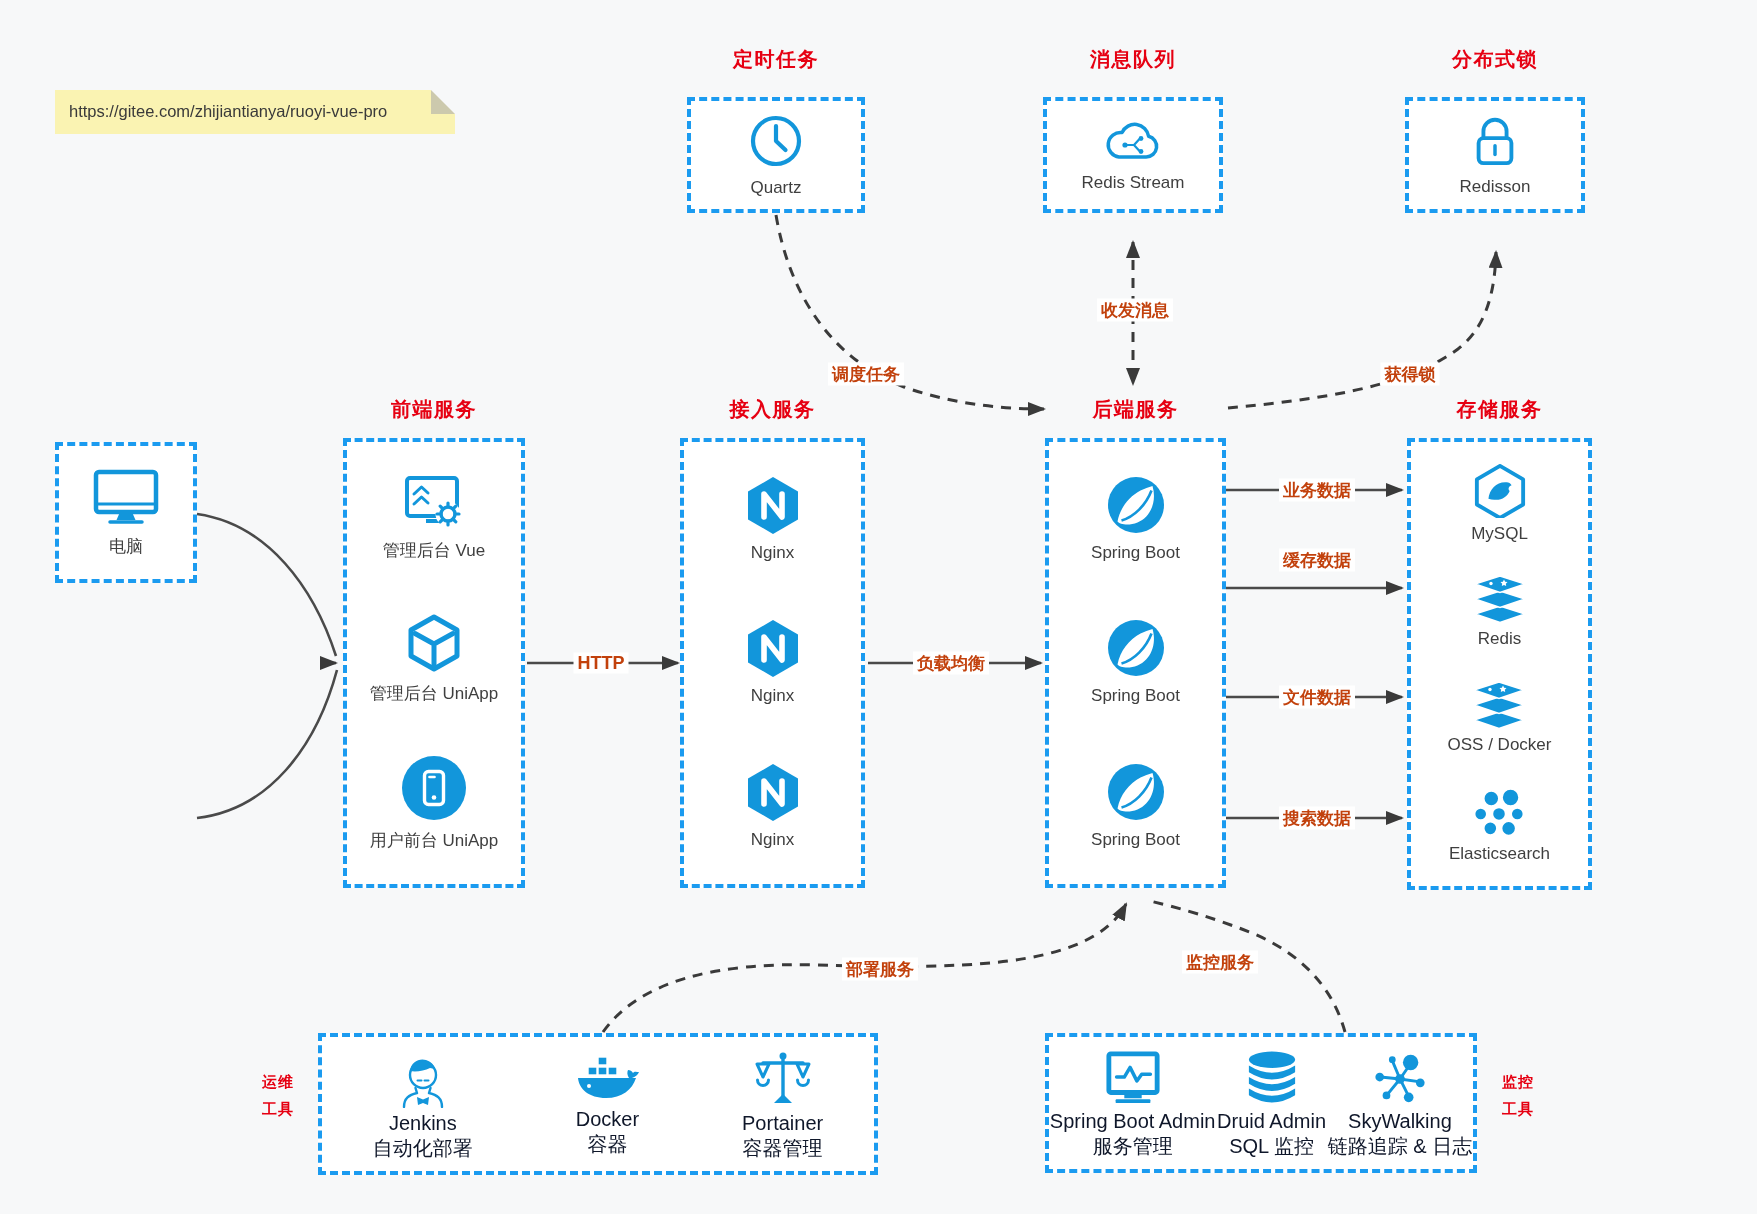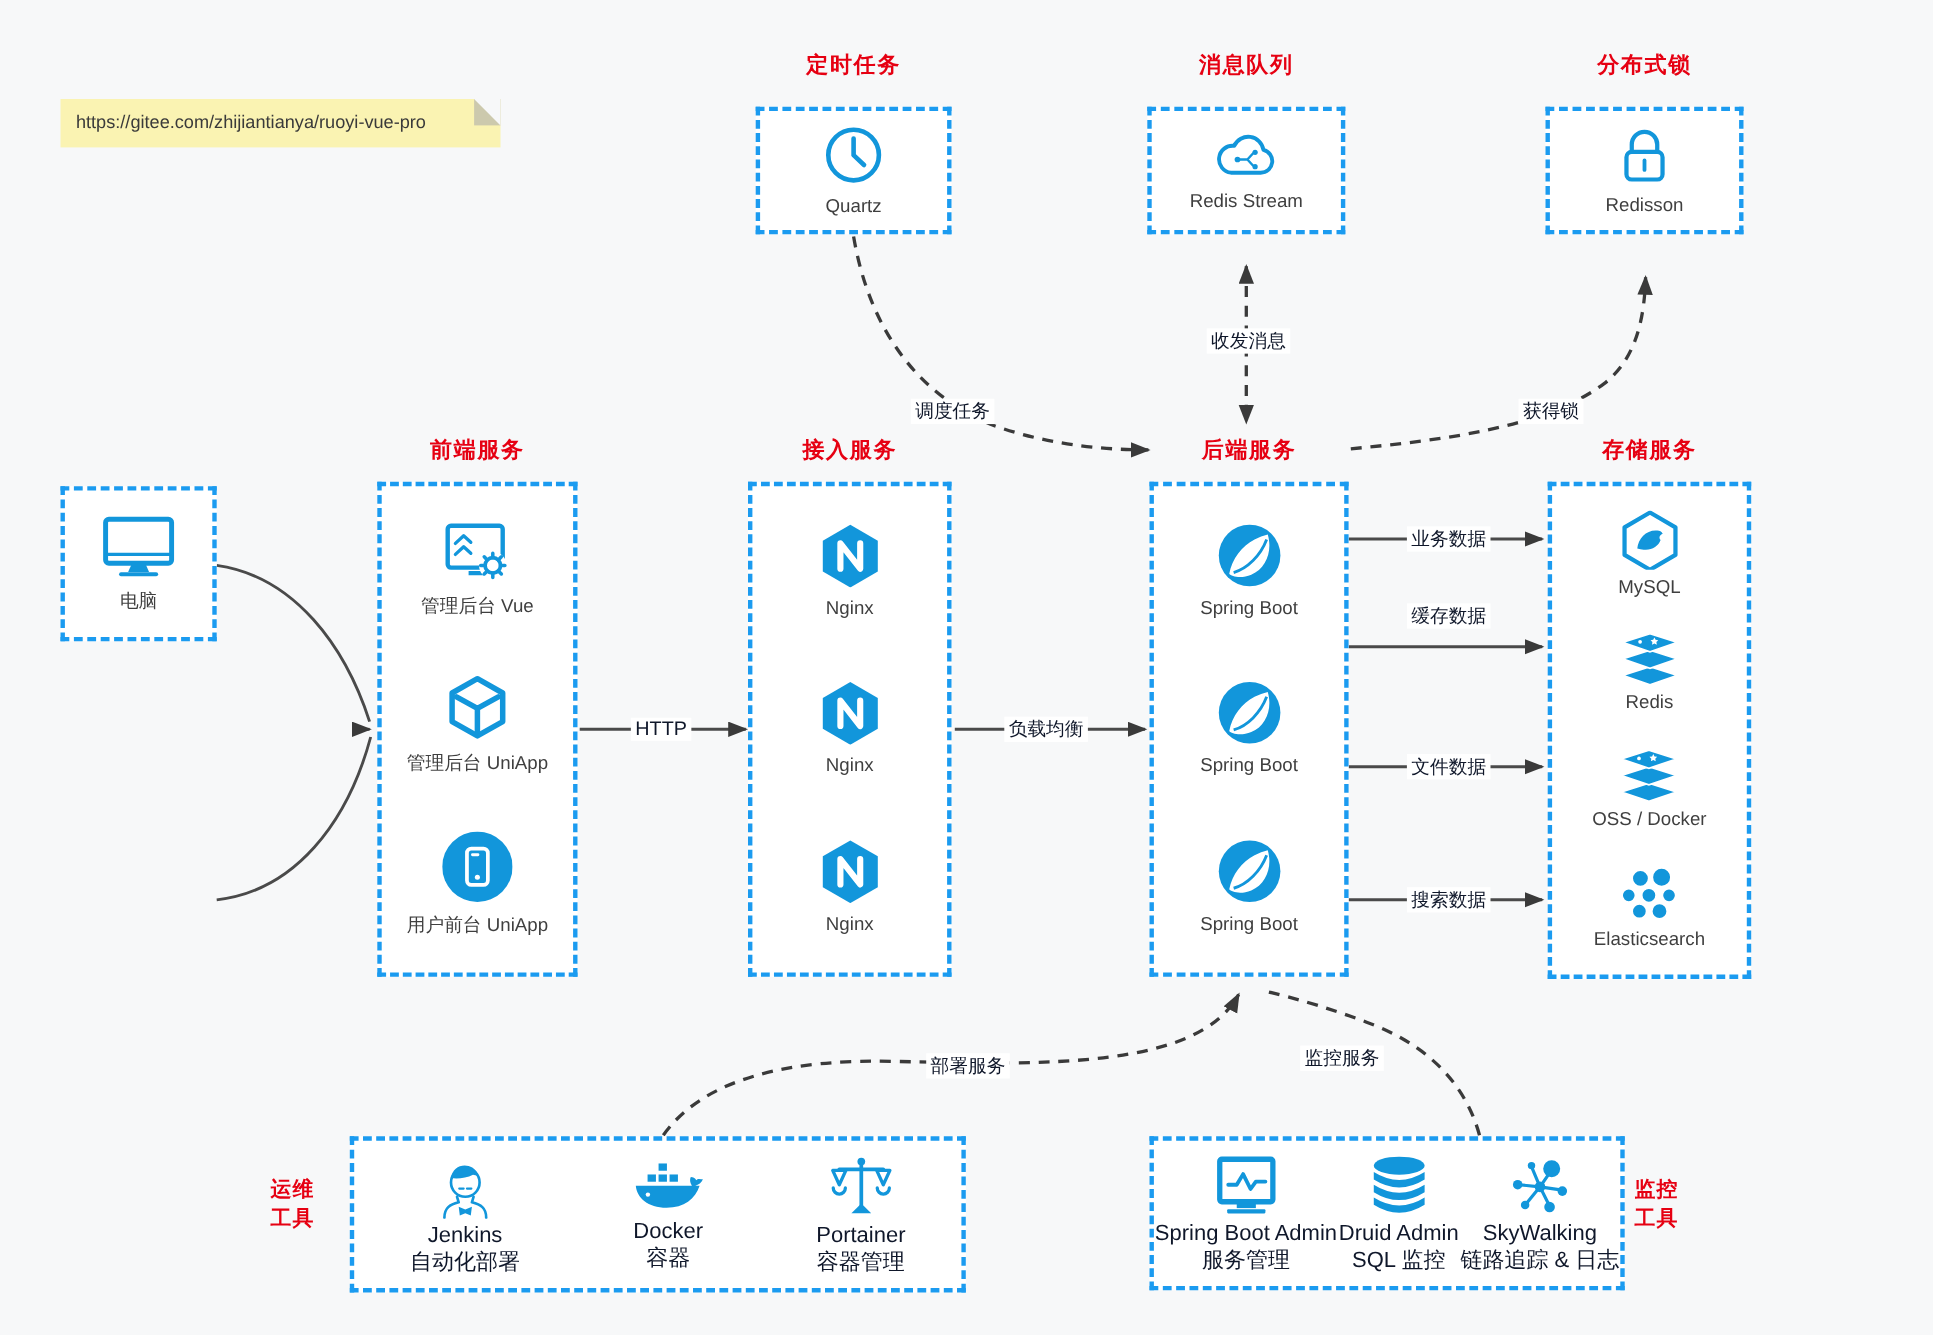--- a/index.html
+++ b/index.html
@@ -16,23 +16,23 @@
   .col{position:absolute;}
   .col .box{position:relative;margin-top:16px;width:100%;display:flex;flex-direction:column;
             justify-content:space-around;align-items:center;padding:6px 0;}
   .item{display:flex;flex-direction:column;align-items:center;gap:9px;}
   .nlabel{font-size:17px;color:#3f3f3f;text-align:center;white-space:nowrap;}
   .client{display:flex;flex-direction:column;align-items:center;justify-content:center;gap:10px;}
   .hbox{display:flex;flex-direction:row;align-items:center;justify-content:space-around;}
   .hitem{display:flex;flex-direction:column;align-items:center;gap:5px;}
   .hname{font-size:20px;line-height:20px;color:#0f172a;text-align:right;white-space:nowrap;}
   .elabel{position:absolute;transform:translate(-50%,-50%);background:#fff;padding:0 4px;
-          font-size:17px;color:#0f172a;white-space:nowrap;}
-  .sidelabel{position:absolute;color:#e60012;font-weight:bold;font-size:19px;line-height:27px;
-             letter-spacing:1px;}
+          font-size:17px;color:#c2410c;white-space:nowrap;font-weight:bold;}
+  .sidelabel{position:absolute;color:#e60012;font-weight:bold;font-size:15px;line-height:27px;
+             text-align:center;letter-spacing:1px;}
   .note{position:absolute;left:55px;top:90px;width:400px;background:#faf3b2;box-sizing:border-box;
         padding:9px 26px 9px 14px;font-size:16.5px;line-height:1.55;color:#3a3a3a;}
   .note::after{content:"";position:absolute;top:0;right:0;width:0;height:0;border-style:solid;
         border-width:0 24px 24px 0;border-color:#f7f8f9 #f7f8f9 #ccc9ad #ccc9ad;}
   .st{stroke:#1296db;fill:none;stroke-linecap:round;stroke-linejoin:round;}
   .fl{fill:#1296db;}
 </style>
 </head>
 <body>
 

